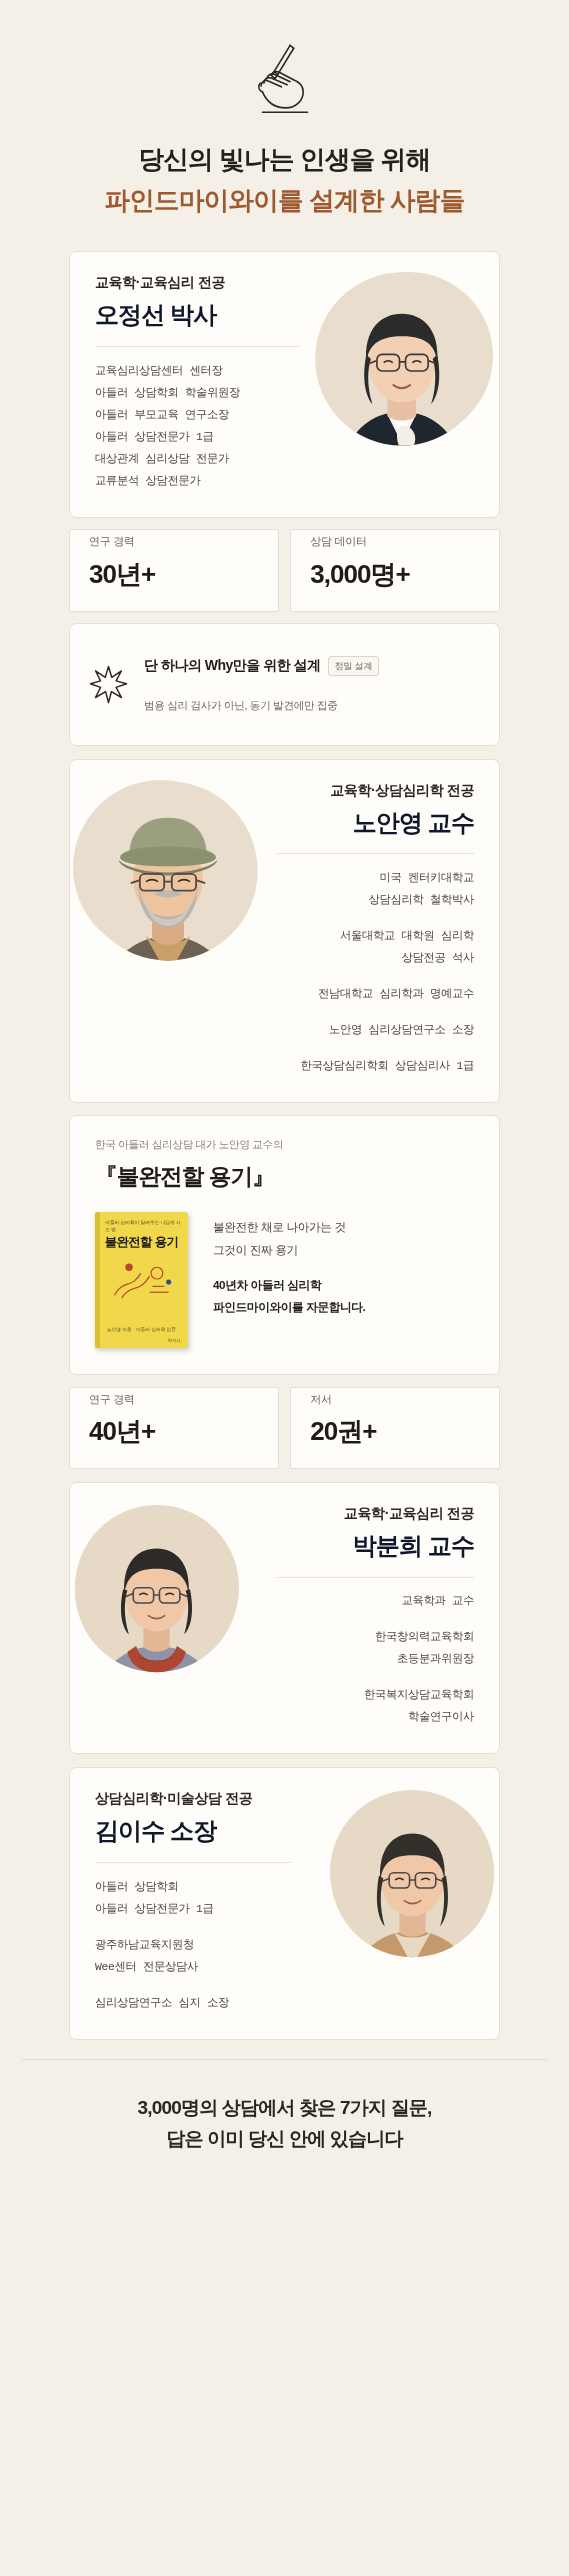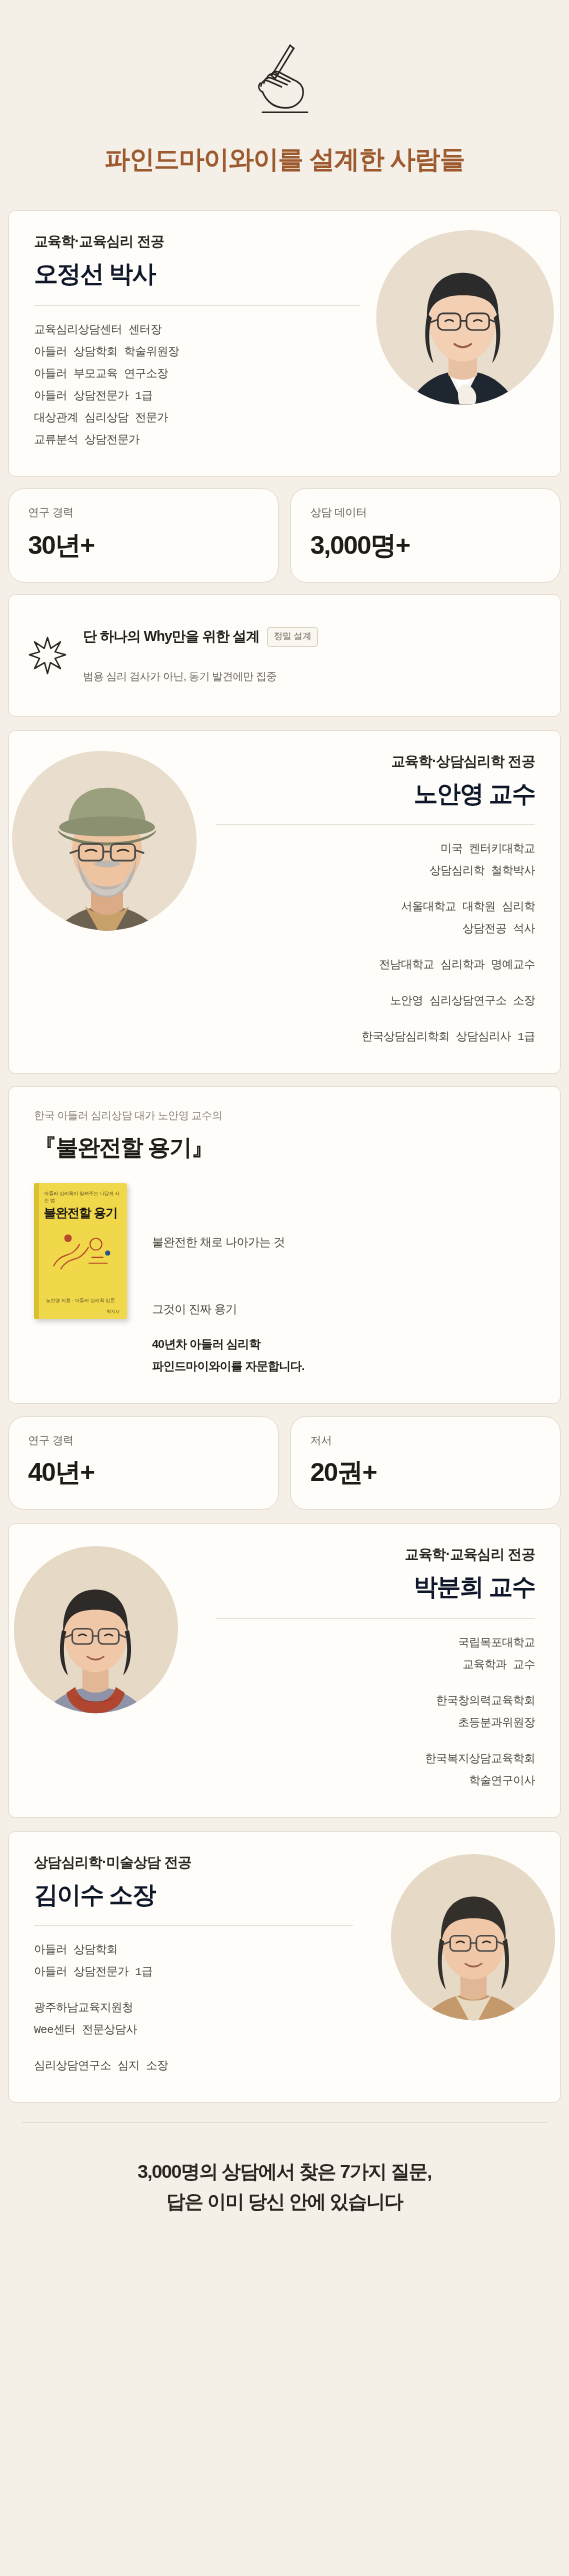--- a/index.html
+++ b/index.html
@@ -38,21 +38,21 @@
   .hero-line2 {
     font-size: 25.5px;
     font-weight: 700;
     letter-spacing: -0.7px;
     color: #9d5a2f;
     line-height: 1.5;
     margin-top: 2.9px;
   }
 
   
-  .wrap { width: 553px; margin: 0 auto; }
+  .wrap { width: 431px; margin: 0 auto; }
 
   .card {
     background: #fffdfa;
     border: 0.7px solid #e6ded2;
     border-radius: 7.3px;
     position: relative;
     overflow: hidden;
   }
 
   .profile-card {
@@ -105,22 +105,22 @@
   
   .stat-row {
     display: flex;
     gap: 11.7px;
     margin-top: 11.7px;
   }
   .stat-box {
     flex: 1;
     background: #fffdfa;
     border: 0.7px solid #e6ded2;
-    border-radius: 16px;
-    padding: 16px 19px 19px 19px;
+    border-radius: 2px;
+    padding: 4px 19px 19px 19px;
   }
   .stat-label {
     font-size: 11px;
     color: #6c6459;
     letter-spacing: -0.3px;
   }
   .stat-value {
     font-size: 26px;
     font-weight: 700;
     margin-top: 7.3px;
@@ -224,21 +224,20 @@
   }
   .book-cover .bc-pub {
     position: absolute; bottom: 5.1px; right: 7.3px; font-size: 4.4px; color: #55501f;
   }
   .book-text { flex: 1 1 auto; padding-top: 4.4px; }
   .book-text p {
     font-size: 11.7px;
     line-height: 1.9;
     color: #4a443c;
     letter-spacing: -0.4px;
-    margin-top: 44px;
   }
   .book-text p.strong {
     margin-top: 13px;
     font-weight: 700;
     color: #26231e;
   }
 
   
   .footer {
     text-align: center;
@@ -274,20 +273,21 @@
         <path d="M40 42 L45 46 L41 52 L36 47 Z"></path>
         <path d="M22 62 C22 56 27 53 32 55 L50 63"></path>
         <path d="M24 70 C19 68 17 62 21 58"></path>
         <path d="M26 58 C26 52 31 49 36 51 L58 60"></path>
         <path d="M30 52 C31 46 36 44 41 46 L62 56"></path>
         <path d="M36 47 C38 42 43 41 47 43 L66 53"></path>
         <path d="M66 53 C74 56 80 62 80 70 C80 82 70 92 56 92 C40 92 30 84 24 70"></path>
         <path d="M24 98 L86 98"></path>
       </g>
     </svg>
+    <div class="hero-line1">당신의 빛나는 인생을 위해</div>
     <div class="hero-line2">파인드마이와이를 설계한 사람들</div>
   </div>
 
   <div class="wrap">
 
     <div class="card profile-card" style="min-height:234px;">
       <div class="text-col">
         <div class="major">교육학·교육심리 전공</div>
         <div class="person-name">오정선 박사</div>
         <div class="divider-thin"></div>
@@ -502,21 +502,20 @@
             <path d="M124 128 q6 -5 12 0" stroke="#332b26" stroke-width="2" fill="none"></path>
             <path d="M100 156 q12 9 24 0" stroke="#9c5c4a" stroke-width="2.2" fill="none"></path>
           </g>
         </svg>
       </div>
       <div class="text-col" style="text-align:right;">
         <div class="major">교육학·교육심리 전공</div>
         <div class="person-name">박분희 교수</div>
         <div class="divider-thin"></div>
         <ul class="cred-list">
-          <li>국립목포대학교</li>
           <li>교육학과 교수</li>
           <li class="gap">한국창의력교육학회</li>
           <li>초등분과위원장</li>
           <li class="gap">한국복지상담교육학회</li>
           <li>학술연구이사</li>
         </ul>
       </div>
     </div>
 
     <div class="card profile-card" style="min-height:212px;">

